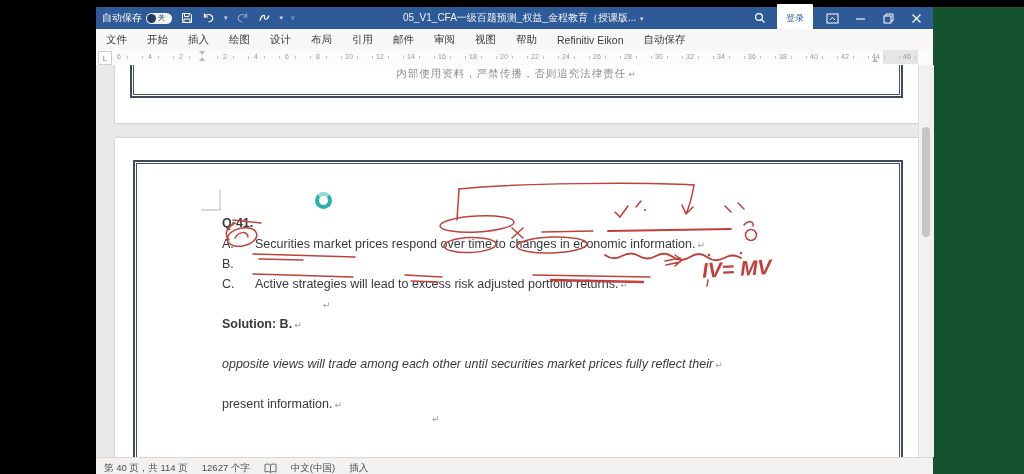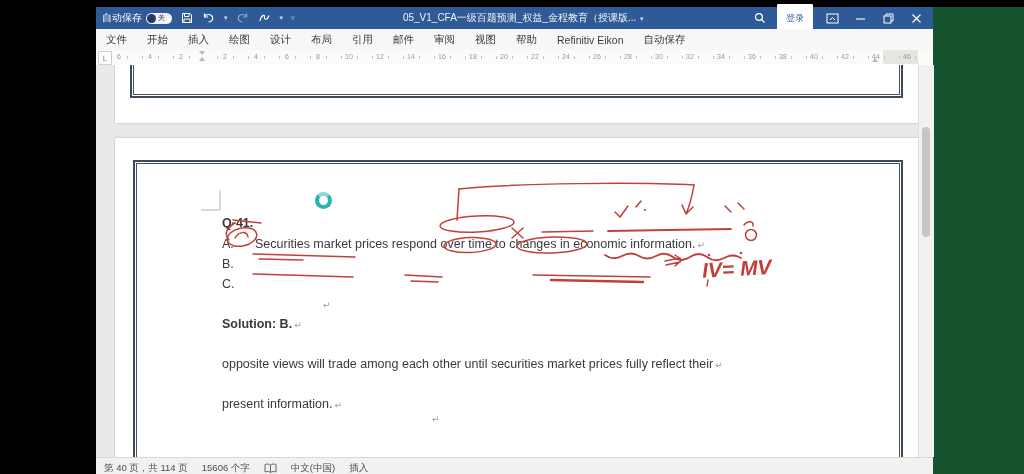--- a/index.html
+++ b/index.html
@@ -268,47 +268,53 @@
         <span class="tick" style="left: 819px;"></span>
       </div>
   </div>
 
   <div class="canvas">
 
     <div class="page p1"></div>
     <div class="pborder p1b">
         <div class="inner"></div>
       </div>
+    <div class="p1footer">
+      <span>内部使用资料，严禁传播，否则追究法律责任</span><span class="pilcrow">↵</span>
+    </div>
 
     <div class="page p2"></div>
     <div class="pborder p2b">
         <div class="inner"></div>
       </div>
 
     <div class="donut"></div>
 
     <div class="docline bold" style="left:126px;top:151px;">Q-41.</div>
 
     <div class="docline" style="left:126px;top:172px;">A.</div>
     <div class="docline" style="left:159px;top:172px;">
       <span>Securities market prices respond over time to changes in economic information.</span><span class="pilcrow">↵</span>
     </div>
 
     <div class="docline" style="left:126px;top:192px;">B.</div>
 
     <div class="docline" style="left:126px;top:212px;">C.</div>
+    <div class="docline" style="left:159px;top:212px;">
+      <span>Active strategies will lead to excess risk adjusted portfolio returns.</span><span class="pilcrow">↵</span>
+    </div>
 
     <div class="docline" style="left:225px;top:232px;">
       <span class="pilcrow">↵</span>
     </div>
 
     <div class="docline bold" style="left:126px;top:252px;">
       <span>Solution: B.</span><span class="pilcrow" style="font-weight:normal">↵</span>
     </div>
-    <div class="docline" style="left:126px;top:292px;">
+    <div class="docline" style="left:126px;top:292px;font-style:italic;">
       <span>opposite views will trade among each other until securities market prices fully reflect their</span><span class="pilcrow">↵</span>
     </div>
     <div class="docline" style="left:126px;top:332px;">
       <span>present information.</span><span class="pilcrow">↵</span>
     </div>
     <div class="docline" style="left:334px;top:346px;">
       <span class="pilcrow">↵</span>
     </div>
 
     <svg class="overlay" viewBox="0 0 822 392">
@@ -358,21 +364,21 @@
     </svg>
   </div>
 
   <div class="scrollbar">
     <div class="thumb"></div>
   </div>
 
   <div class="statusbar">
     <div class="sb-left">
       <span class="sb-item">第 40 页，共 114 页</span>
-      <span class="sb-item">15606 个字</span>
+      <span class="sb-item">12627 个字</span>
       <span class="sb-item">
         <svg width="13" height="11" viewBox="0 0 13 11">
             <path d="M1 1.5 C3 .8 5 .8 6.5 2 C8 .8 10 .8 12 1.5 V9 C10 8.3 8 8.3 6.5 9.5 C5 8.3 3 8.3 1 9 Z M6.5 2 V9.5" fill="none" stroke="#5a5a5a" stroke-width=".9"></path>
           </svg>
       </span>
       <span class="sb-item">中文(中国)</span>
       <span class="sb-item">插入</span>
     </div>
     <div class="sb-right">
       <span class="sb-item">

